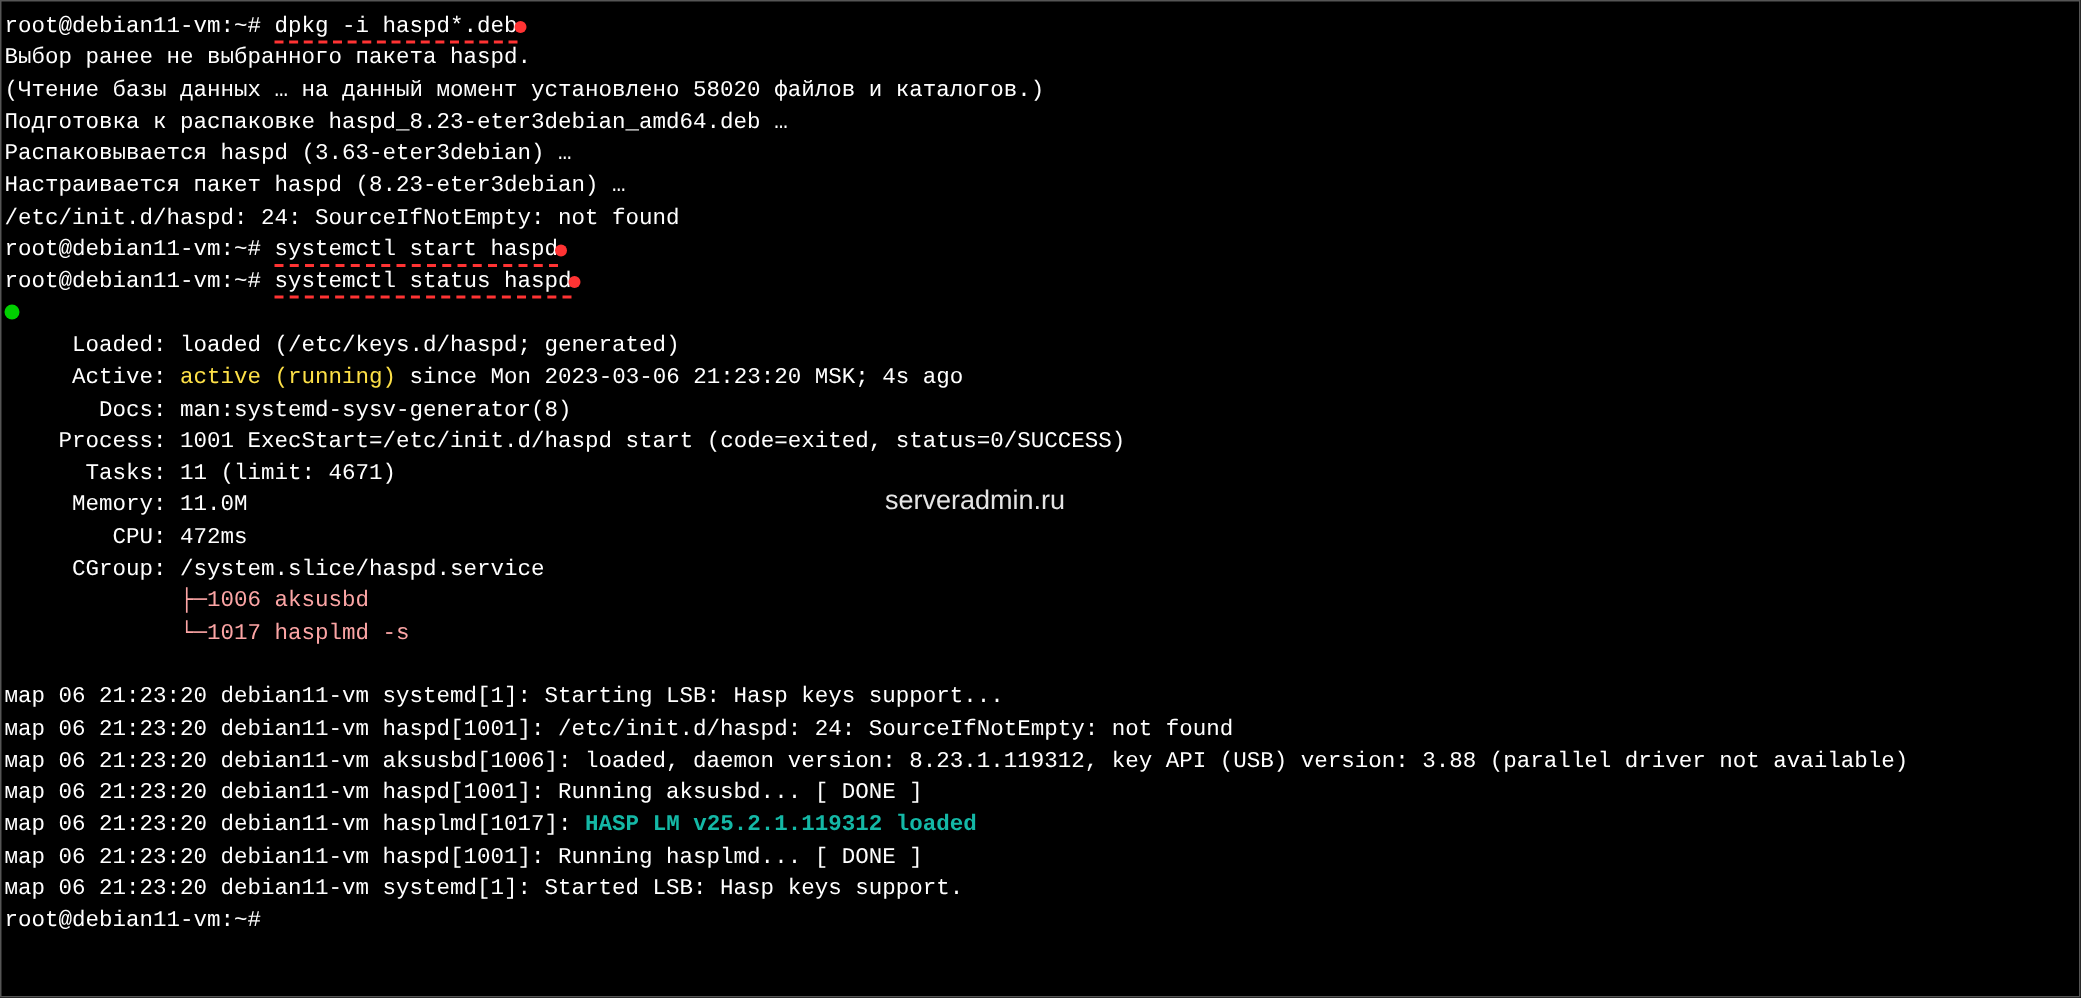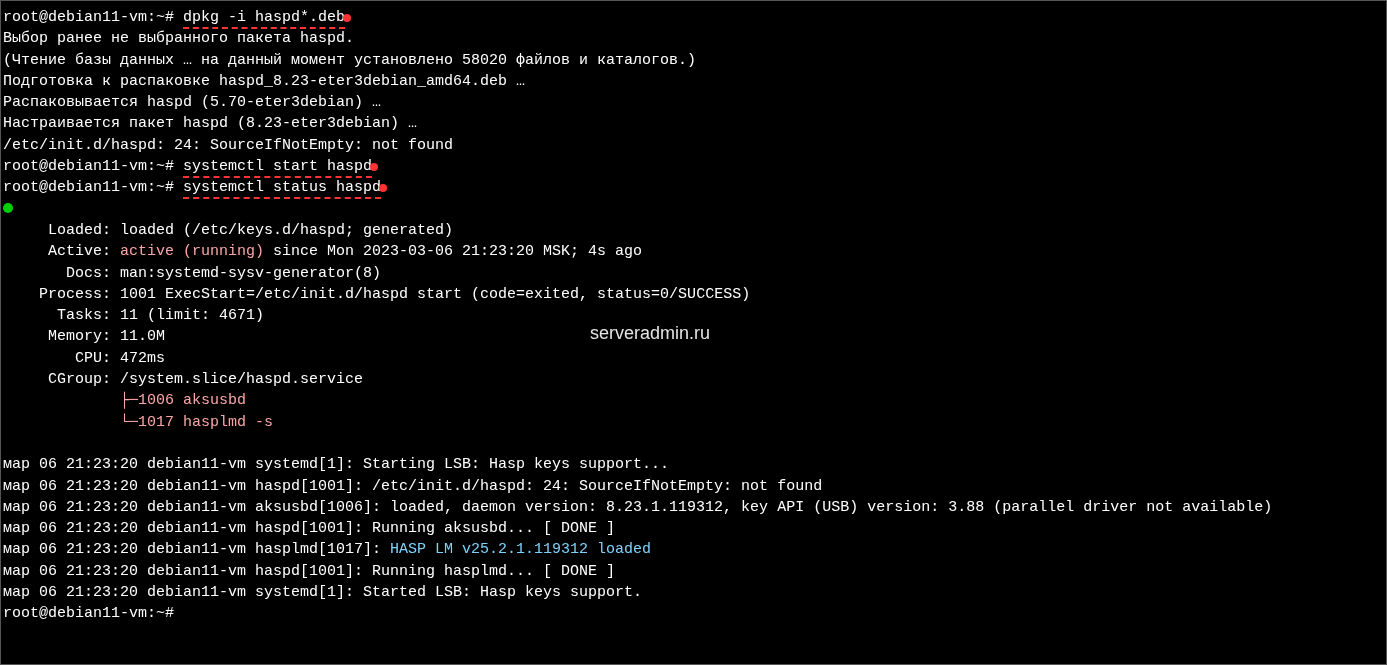--- a/index.html
+++ b/index.html
@@ -39,25 +39,25 @@
     }
     .green-dot {
       display: inline-block;
       width: 10px;
       height: 10px;
       background: #00d000;
       border-radius: 50%;
       margin-right: 4px;
     }
     .green {
-      color: #fca5a5;
+      color: #fde047;
     }
     .bold-white {
-      color: #7dd3fc;
-      font-weight: normal;
+      color: #14b8a6;
+      font-weight: bold;
     }
     .tree-branch {
       color: #fca5a5;
     }
     .watermark {
       position: absolute;
       top: 320px;
       left: 589px;
       color: #e5e5e5;
       font-size: 18px;
@@ -66,21 +66,21 @@
       pointer-events: none;
     }
   </style>
 </head>
 <body>
 
 <div class="line"><span>root@debian11-vm:~# </span><span class="underline-red">dpkg -i haspd*.deb</span><span class="red-dot"></span></div>
 <div class="line">Выбор ранее не выбранного пакета haspd.</div>
 <div class="line">(Чтение базы данных … на данный момент установлено 58020 файлов и каталогов.)</div>
 <div class="line">Подготовка к распаковке haspd_8.23-eter3debian_amd64.deb …</div>
-<div class="line">Распаковывается haspd (5.70-eter3debian) …</div>
+<div class="line">Распаковывается haspd (3.63-eter3debian) …</div>
 <div class="line">Настраивается пакет haspd (8.23-eter3debian) …</div>
 <div class="line">/etc/init.d/haspd: 24: SourceIfNotEmpty: not found</div>
 <div class="line"><span>root@debian11-vm:~# </span><span class="underline-red">systemctl start haspd</span><span class="red-dot"></span></div>
 <div class="line"><span>root@debian11-vm:~# </span><span class="underline-red">systemctl status haspd</span><span class="red-dot"></span></div>
 <div class="line"><span class="green-dot"></span></div>
 <div class="line"><span>     Loaded: </span><span>loaded (/etc/keys.d/haspd; generated)</span></div>
 <div class="line"><span>     Active: </span><span class="green">active (running)</span><span> since Mon 2023-03-06 21:23:20 MSK; 4s ago</span></div>
 <div class="line"><span>       Docs: </span><span>man:systemd-sysv-generator(8)</span></div>
 <div class="line"><span>    Process: </span><span>1001 ExecStart=/etc/init.d/haspd start (code=exited, status=0/SUCCESS)</span></div>
 <div class="line"><span>      Tasks: </span><span>11 (limit: 4671)</span></div>

